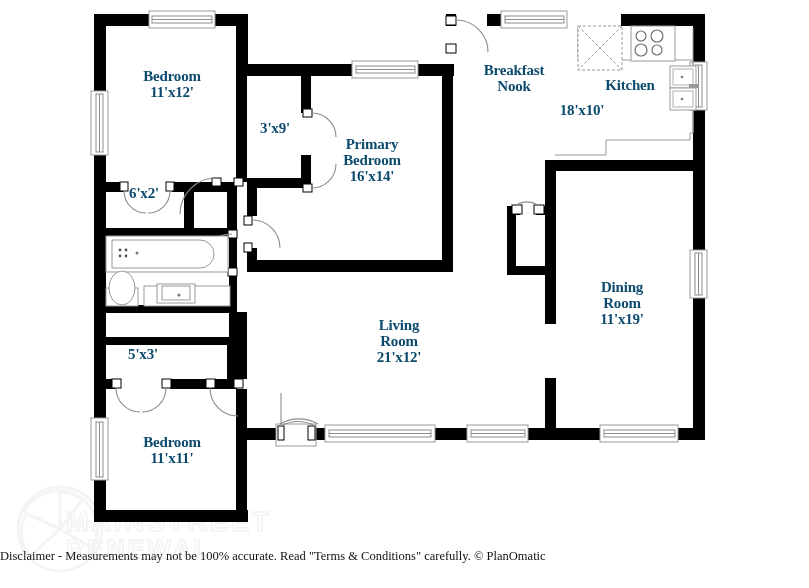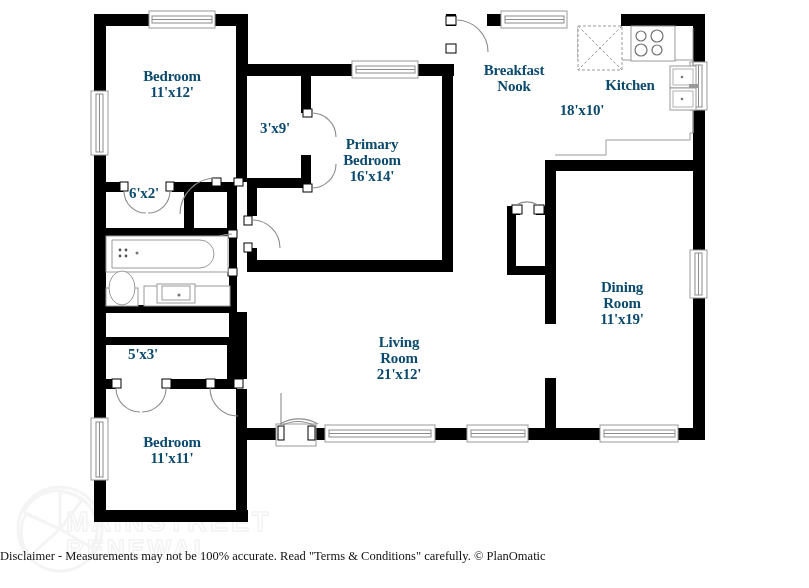--- a/index.html
+++ b/index.html
@@ -349,21 +349,21 @@
 <div class="lbl" style="left:275px;top:120px;width:70px;margin-left:-35px;font-size:15px;">3'x9'</div>
 <div class="lbl" style="left:372px;top:136px;width:140px;margin-left:-70px;font-size:15px;">Primary
 Bedroom
 16'x14'</div>
 <div class="lbl" style="left:514px;top:62px;width:120px;margin-left:-60px;font-size:15px;">Breakfast
 Nook</div>
 <div class="lbl" style="left:630px;top:77px;width:110px;margin-left:-55px;font-size:15px;">Kitchen</div>
 <div class="lbl" style="left:582px;top:102px;width:100px;margin-left:-50px;font-size:15px;">18'x10'</div>
 <div class="lbl" style="left:144px;top:185px;width:80px;margin-left:-40px;font-size:15px;">6'x2'</div>
 <div class="lbl" style="left:143px;top:346px;width:80px;margin-left:-40px;font-size:15px;">5'x3'</div>
-<div class="lbl" style="left:399px;top:334px;width:130px;margin-left:-65px;font-size:15px;">Living
+<div class="lbl" style="left:399px;top:317px;width:130px;margin-left:-65px;font-size:15px;">Living
 Room
 21'x12'</div>
 <div class="lbl" style="left:622px;top:268px;width:120px;margin-left:-60px;font-size:15px;margin-top:11px;">Dining
 Room
 11'x19'</div>
 <div class="lbl" style="left:172px;top:434px;width:150px;margin-left:-75px;font-size:15px;">Bedroom
 11'x11'</div>
 
 <div class="disclaimer">Disclaimer - Measurements may not be 100% accurate. Read "Terms &amp; Conditions" carefully. © PlanOmatic</div>
 

